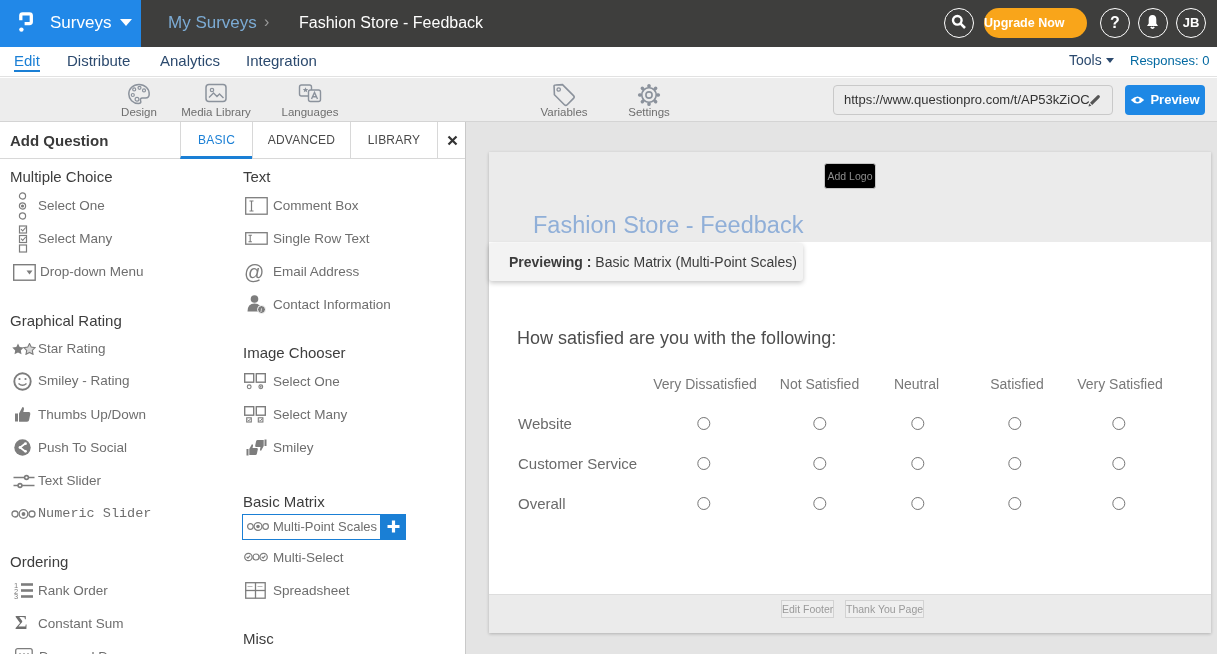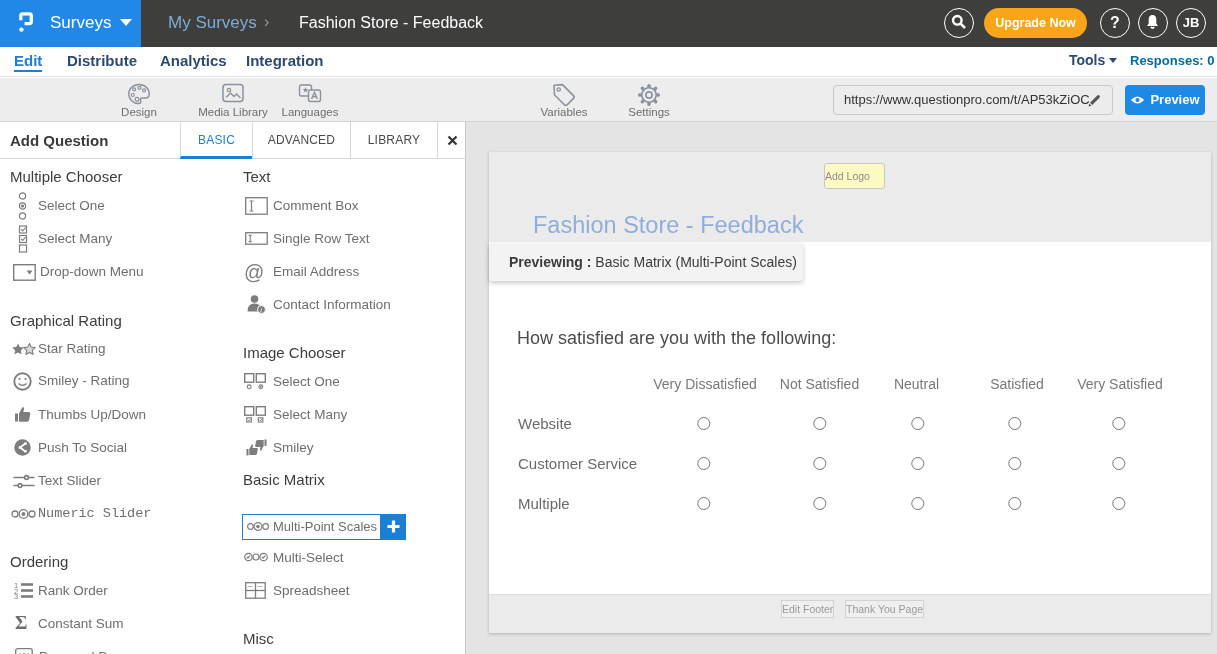--- a/index.html
+++ b/index.html
@@ -7,24 +7,24 @@
 .abs { position:absolute; }
 
 #hdr { position:absolute; left:0; top:0; width:1217px; height:47px; background:#3e3e3d; }
 #logoblk { position:absolute; left:0; top:0; width:141px; height:47px; background:#2188e8; }
 #surveys { position:absolute; left:50px; top:13px; color:#fff; font-size:17px; }
 .caret { display:inline-block; width:0; height:0; border-left:6px solid transparent; border-right:6px solid transparent; border-top:7px solid #fff; vertical-align:middle; margin-left:9px; margin-bottom:2px;}
 #bc1 { position:absolute; left:168px; top:13px; color:#7cabd4; font-size:17px; }
 #bcsep { position:absolute; left:264px; top:13px; color:#9a9a9a; font-size:16px; }
 #bc2 { position:absolute; left:299px; top:14px; color:#fdfdfd; font-size:16px; }
 .hcirc { position:absolute; top:8px; width:30px; height:30px; border:1.6px solid #fff; border-radius:50%; color:#fff; text-align:center; font-weight:bold; font-size:16px; line-height:27px; }
-#upg { position:absolute; left:984px; top:8px; width:103px; height:30px; background:#f9a51a; border-radius:15px; color:#fff; font-size:12.5px; font-weight:bold; text-align:center; line-height:30px; }
+#upg { position:absolute; left:984px; top:8px; width:103px; height:30px; background:#f9a51a; border-radius:15px; color:#fff; font-size:12.5px; font-weight:bold; line-height:30px; }
 
 #row2 { position:absolute; left:0; top:47px; width:1217px; height:30px; background:#fff; border-bottom:1px solid #e2e2e2; }
-.t2 { position:absolute; top:5px; font-size:15px; color:#2c4a6e;font-weight:bold; }
+.t2 { position:absolute; top:5px; font-size:15px; color:#2c4a6e; }
 #tEdit { color:#1a7fd5; border-bottom:2px solid #1a7fd5; padding-bottom:1px;}
 .caret2 { display:inline-block; width:0; height:0; border-left:4.5px solid transparent; border-right:4.5px solid transparent; border-top:5.5px solid #2c4a6e; vertical-align:middle; margin-left:4px; margin-bottom:2px;}
 
 #row3 { position:absolute; left:0; top:78px; width:1217px; height:44px; background:#ededed; border-bottom:1px solid #d4d4d4; }
 .titem { position:absolute; top:0; height:44px; text-align:center; }
 .titem .lbl { position:absolute; bottom:4px; left:50%; transform:translateX(-50%); white-space:nowrap; font-size:11.5px; color:#6e6e6e; }
 .ticon { position:absolute; top:5px; left:50%; transform:translateX(-50%); }
 #wsp { background:#e2e2e2; }
 #urlbox { position:absolute; left:833px; top:7px; width:280px; height:30px; background:#ececec; border:1px solid #c9c9c9; border-radius:4px; font-size:13px; color:#333; line-height:28px; padding-left:10px; padding-right:30px; white-space:nowrap; overflow:hidden; }
 #pencil { position:absolute; left:1087px; top:15px; }
@@ -41,21 +41,21 @@
 .sech { position:absolute; font-size:15px; color:#3d3d3d; }
 .item { position:absolute; font-size:13.5px; color:#6e6e6e; }
 .licon { position:absolute; }
 
 #mpbox { position:absolute; left:242px; top:392px; width:139px; height:26px; border:1px solid #1a7fd5; background:#fff; }
 #mpplus { position:absolute; left:381px; top:392px; width:25px; height:26px; background:#1a7fd5; color:#fff; font-size:17px; font-weight:bold; text-align:center; line-height:25px; }
 
 #main { position:absolute; left:466px; top:122px; width:751px; height:532px; background:#e4e4e4; }
 #card { position:absolute; left:23px; top:30px; width:722px; height:481px; background:#fff; box-shadow:0 1px 3px rgba(0,0,0,0.22); }
 #cardhdr { position:absolute; left:0; top:0; width:722px; height:90px; background:#ebebeb; }
-#addlogo { position:absolute; left:335px; top:11px; width:61px; height:26px; border:1px solid #c6c6c6; border-radius:3px; font-size:10.5px; color:#8d8d8d; line-height:24px; background:#fef9c3;}
+#addlogo { position:absolute; left:335px; top:11px; width:52px; height:26px; border:1px solid #c6c6c6; border-radius:3px; font-size:10.5px; color:#8d8d8d; text-align:center; line-height:24px; background:#000000;}
 #stitle { position:absolute; left:44px; top:60px; font-size:23.5px; color:#90afd8; }
 #ptip { position:absolute; left:0px; top:91px; width:314px; height:38px; background:#f3f3f3; border-radius:3px; box-shadow:0 2px 5px rgba(0,0,0,0.22); font-size:14px; color:#3c3c3c; line-height:38px; padding-left:20px; white-space:nowrap; }
 #qtext { position:absolute; left:28px; top:176px; font-size:18px; color:#4c4c4c; }
 .colh { position:absolute; top:224px; font-size:14px; color:#787878; transform:translateX(-50%); white-space:nowrap; }
 .rowl { position:absolute; left:29px; font-size:15px; color:#6a6a6a; }
 .radio { position:absolute; width:13.4px; height:13.4px; border:1.4px solid #757575; border-radius:50%; background:#fff; transform:translate(-50%,0); }
 #cfoot { position:absolute; left:0; top:442px; width:722px; height:39px; background:#ebebeb; border-top:1px solid #ddd; }
 .fbtn { position:absolute; top:5px; height:18px; border:1px solid #d2d2d2; background:#efefef; color:#9a9a9a; font-size:10.5px; text-align:center; line-height:16px; white-space:nowrap; }
 </style>
 </head>
@@ -98,21 +98,21 @@
       <span class="ticon" style="line-height:0"><svg width="24" height="22" viewBox="0 0 24 22">
           <path d="M12,1.5 C6,1.5 1.8,5.8 1.8,11 C1.8,16.2 6,20.5 11.5,20.5 C13.5,20.5 14.3,19.3 13.6,17.8 C13,16.5 13.6,15 15.3,15 L18.5,15 C20.7,15 22.2,13.4 22.2,11 C22.2,5.8 18,1.5 12,1.5 Z" fill="none" stroke="#8b929c" stroke-width="1.5"></path>
           <circle cx="7.2" cy="6.4" r="1.5" fill="none" stroke="#8b929c" stroke-width="1.2"></circle>
           <circle cx="12.5" cy="4.8" r="1.5" fill="none" stroke="#8b929c" stroke-width="1.2"></circle>
           <circle cx="17" cy="7.4" r="1.5" fill="none" stroke="#8b929c" stroke-width="1.2"></circle>
           <circle cx="5.8" cy="12" r="1.5" fill="none" stroke="#8b929c" stroke-width="1.2"></circle>
           <circle cx="10" cy="16.2" r="1.9" fill="none" stroke="#8b929c" stroke-width="1.2"></circle>
         </svg></span>
       <span class="lbl">Design</span>
     </div>
-  <div class="titem" style="left:189px;width:88px;">
+  <div class="titem" style="left:172px;width:88px;">
       <span class="ticon" style="line-height:0"><svg width="26" height="21" viewBox="0 0 26 21">
           <rect x="3" y="1.5" width="20" height="17" rx="3" fill="none" stroke="#8b929c" stroke-width="1.5"></rect>
           <circle cx="9" cy="7" r="1.7" fill="none" stroke="#8b929c" stroke-width="1.2"></circle>
           <path d="M6,14.5 l4.5,-4.5 3.5,3.5 2.5,-2.5 4,4" fill="none" stroke="#8b929c" stroke-width="1.4"></path>
         </svg></span>
       <span class="lbl">Media Library</span>
     </div>
   <div class="titem" style="left:268px;width:84px;">
       <span class="ticon" style="line-height:0"><svg width="26" height="21" viewBox="0 0 26 21">
           <rect x="2.5" y="2" width="12" height="11" rx="2" fill="none" stroke="#8b929c" stroke-width="1.4"></rect>
@@ -163,21 +163,21 @@
   <div id="lphdr">
     <div id="aq">Add Question</div>
     <div class="ltab" id="tbBasic">BASIC</div>
     <div class="ltab" id="tbAdv">ADVANCED</div>
     <div class="ltab" id="tbLib">LIBRARY</div>
     <div class="ltab" id="tbX"><svg width="11" height="11" viewBox="0 0 11 11" style="margin-top:13px">
           <path d="M1.5,1.5 L9.5,9.5 M9.5,1.5 L1.5,9.5" stroke="#333" stroke-width="2.2"></path>
         </svg></div>
   </div>
 
-  <div class="sech" style="left:10px;top:46px;">Multiple Chooser</div>
+  <div class="sech" style="left:10px;top:46px;">Multiple Choice</div>
   <div class="item" style="left:38px;top:76px;">Select One</div>
   <div class="item" style="left:38px;top:109px;">Select Many</div>
   <div class="item" style="left:40px;top:142px;">Drop-down Menu</div>
   <div class="sech" style="left:10px;top:190px;">Graphical Rating</div>
   <div class="item" style="left:38px;top:219px;">Star Rating</div>
   <div class="item" style="left:38px;top:251px;">Smiley - Rating</div>
   <div class="item" style="left:38px;top:285px;">Thumbs Up/Down</div>
   <div class="item" style="left:38px;top:318px;">Push To Social</div>
   <div class="item" style="left:38px;top:351px;">Text Slider</div>
   <div class="item" style="left:38px;top:384px;font-family:Liberation Mono, monospace;">Numeric Slider</div>
@@ -187,21 +187,21 @@
 
   <div class="sech" style="left:243px;top:46px;">Text</div>
   <div class="item" style="left:273px;top:76px;">Comment Box</div>
   <div class="item" style="left:273px;top:109px;">Single Row Text</div>
   <div class="item" style="left:273px;top:142px;">Email Address</div>
   <div class="item" style="left:273px;top:175px;">Contact Information</div>
   <div class="sech" style="left:243px;top:222px;">Image Chooser</div>
   <div class="item" style="left:273px;top:252px;">Select One</div>
   <div class="item" style="left:273px;top:285px;">Select Many</div>
   <div class="item" style="left:273px;top:318px;">Smiley</div>
-  <div class="sech" style="left:243px;top:349px;">Basic Matrix</div>
+  <div class="sech" style="left:243px;top:371px;">Basic Matrix</div>
   <div id="mpbox"></div>
     <div id="mpplus"><svg width="13" height="13" viewBox="0 0 13 13" style="margin-top:6px">
         <path d="M6.5,0.5 V12.5 M0.5,6.5 H12.5" stroke="#fff" stroke-width="3.2"></path>
       </svg></div>
   <div class="item" style="left:273px;top:397px;font-size:13px;">Multi-Point Scales</div>
   <div class="item" style="left:273px;top:428px;">Multi-Select</div>
   <div class="item" style="left:273px;top:461px;">Spreadsheet</div>
   <div class="sech" style="left:243px;top:508px;">Misc</div>
 
   <svg class="licon" style="left:16px;top:70px" width="13" height="28" viewBox="0 0 13 28">
@@ -355,21 +355,21 @@
     </div>
     <div id="ptip"><b>Previewing :</b>&nbsp;Basic Matrix (Multi-Point Scales)</div>
     <div id="qtext">How satisfied are you with the following:</div>
     <div class="colh" style="left:216px;">Very Dissatisfied</div>
     <div class="colh" style="left:330.5px;">Not Satisfied</div>
     <div class="colh" style="left:427.5px;">Neutral</div>
     <div class="colh" style="left:528px;">Satisfied</div>
     <div class="colh" style="left:631px;">Very Satisfied</div>
     <div class="rowl" style="top:263px;">Website</div>
     <div class="rowl" style="top:303px;">Customer Service</div>
-    <div class="rowl" style="top:343px;">Multiple</div>
+    <div class="rowl" style="top:343px;">Overall</div>
     <div id="cfoot">
       <div class="fbtn" style="left:292px;width:53px;">Edit Footer</div>
       <div class="fbtn" style="left:356px;width:79px;">Thank You Page</div>
     </div>
   <div class="radio" style="left: 214.5px; top: 264.7px;"></div>
       <div class="radio" style="left: 330.5px; top: 264.7px;"></div>
       <div class="radio" style="left: 428.5px; top: 264.7px;"></div>
       <div class="radio" style="left: 526px; top: 264.7px;"></div>
       <div class="radio" style="left: 629.5px; top: 264.7px;"></div>
       <div class="radio" style="left: 214.5px; top: 304.7px;"></div>

